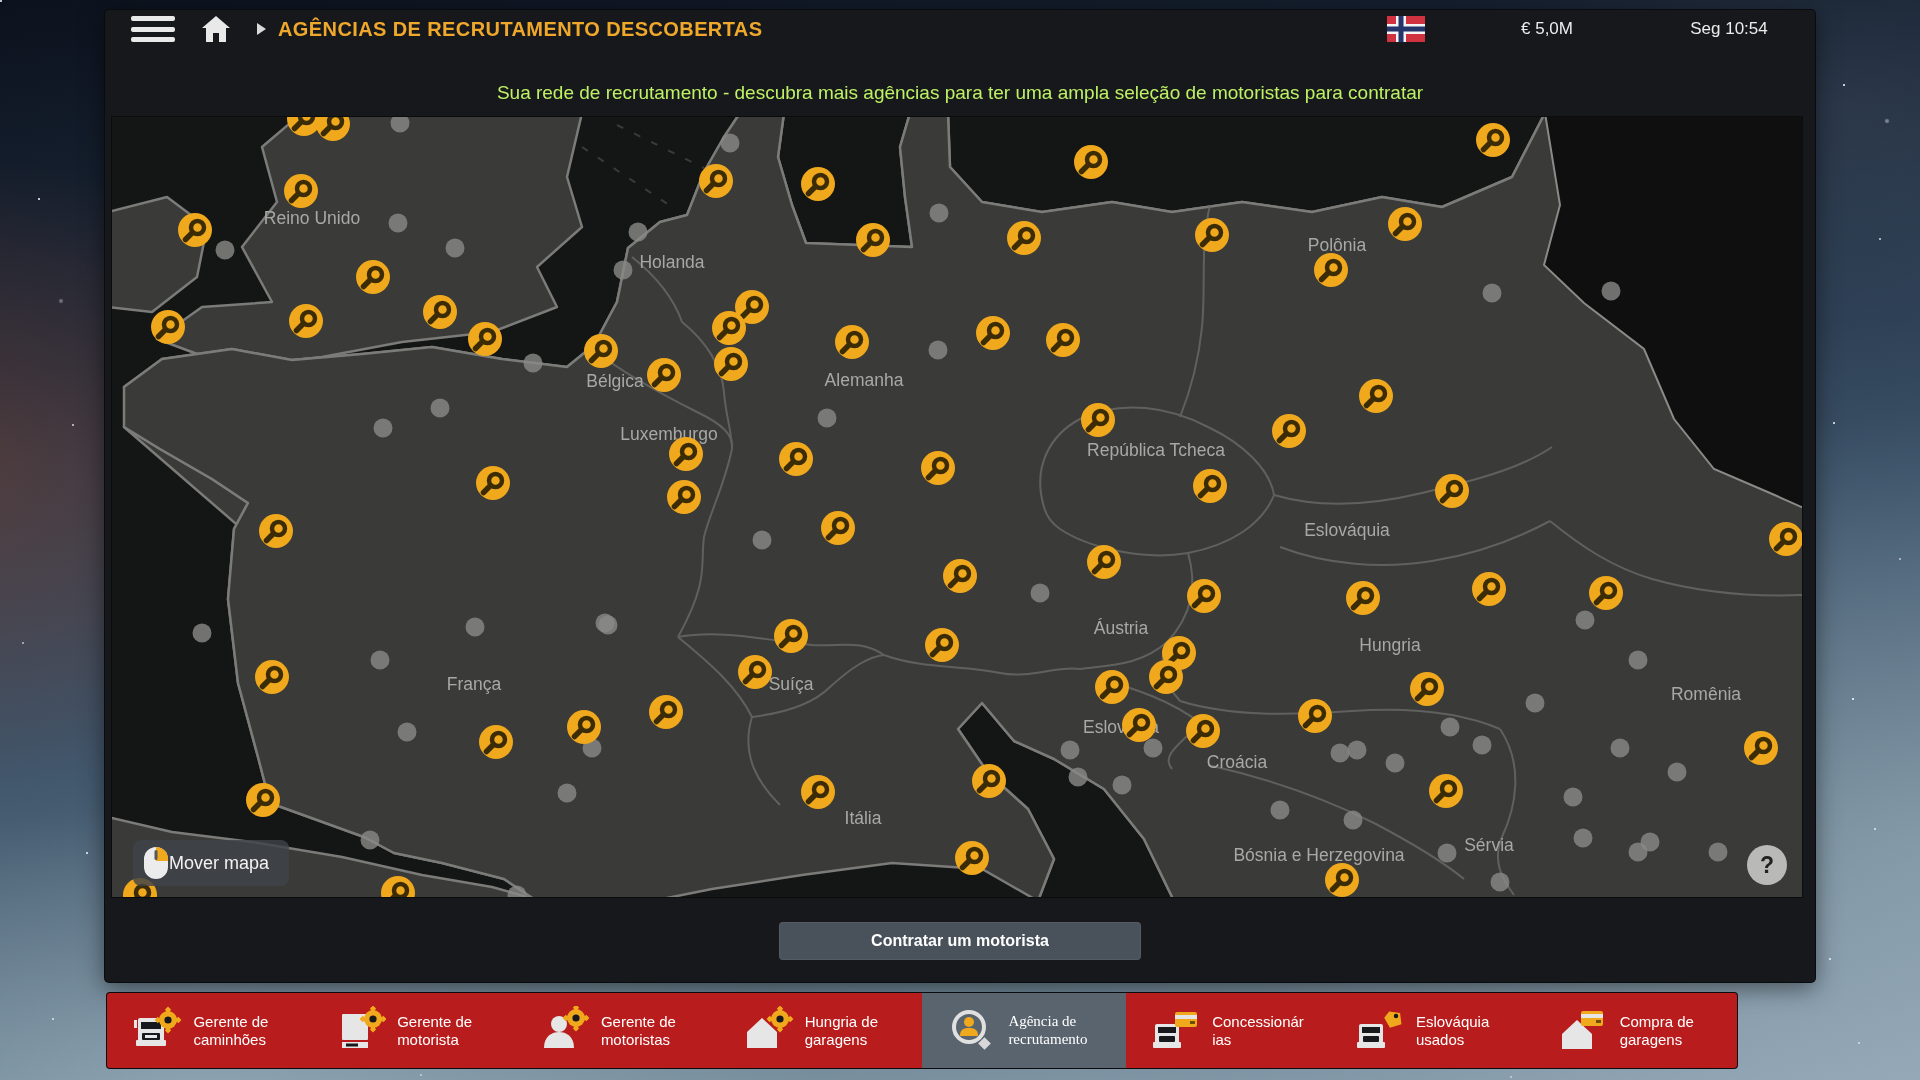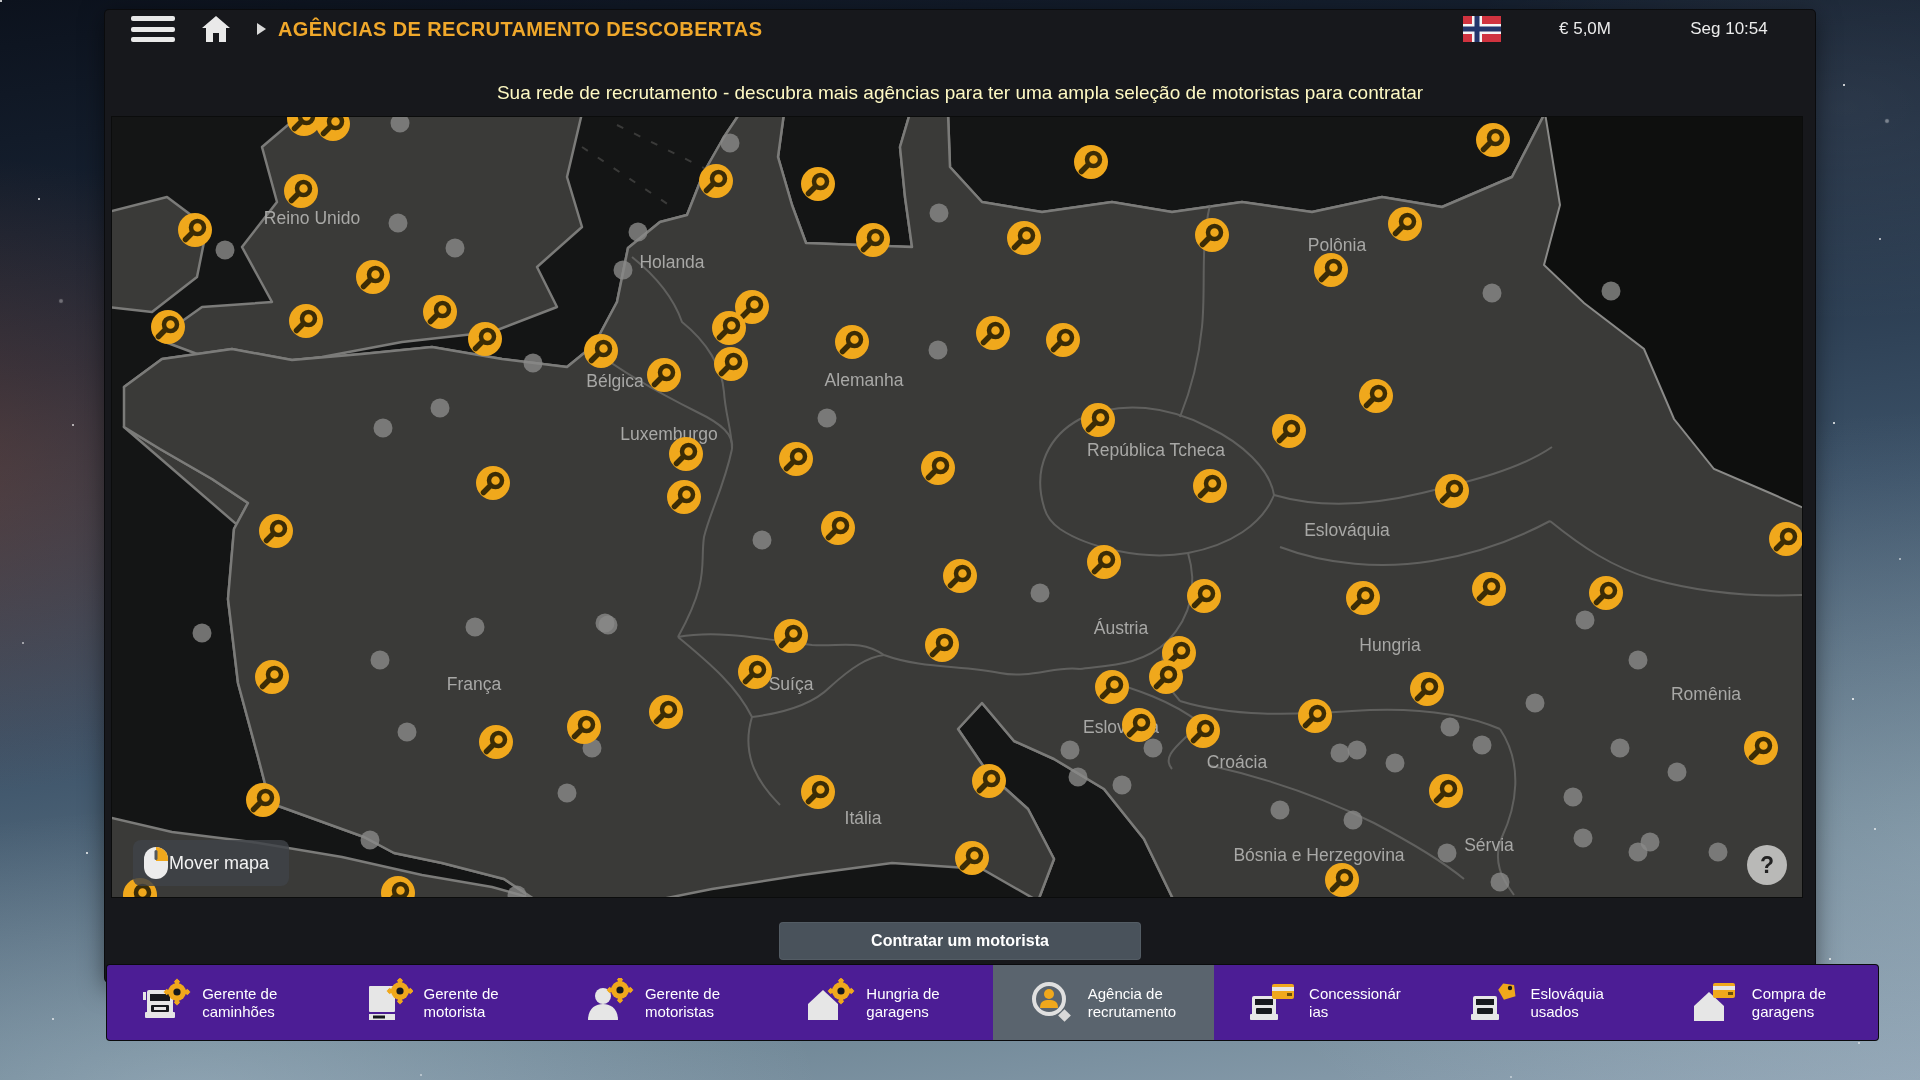--- a/index.html
+++ b/index.html
@@ -25,25 +25,25 @@
   .panel { position:absolute; left:105px; top:10px; width:1710px; height:972px;
     background:#17181c; border-radius:4px; box-shadow:0 0 0 1px #0a0b0d, 0 6px 24px rgba(0,0,0,.5); }
   .topbar { position:absolute; left:0; top:0; width:100%; height:38px;
     display:flex; align-items:center; padding:0 26px; }
   .burger { width:44px; height:26px; display:flex; flex-direction:column; justify-content:space-between; cursor:pointer; }
   .burger span { display:block; height:5px; background:#e9e9e9; border-radius:2px; }
   .home { margin-left:26px; }
   .crumb-arrow { margin-left:26px; width:0; height:0; border-left:9px solid #d9d9d9;
     border-top:6px solid transparent; border-bottom:6px solid transparent; }
   .crumb { margin-left:12px; color:#f0a82b; font-weight:bold; font-size:20px; letter-spacing:.4px; }
-  .topbar-right { margin-left:auto; display:flex; align-items:center; gap:24px; }
+  .topbar-right { margin-left:auto; display:flex; align-items:center; gap:62px; }
   .money,.clock { color:#ececec; font-size:17px; min-width:120px; text-align:center; }
 
   .subtitle { position:absolute; left:0; top:72px; width:100%; text-align:center;
-    color:#fef9c3; font-size:19px; }
+    color:#bef264; font-size:19px; }
 
   
   .map-wrap { position:absolute; left:7px; top:107px; width:1690px; height:780px;
     background:#141515; outline:1px solid #0b0c0c; cursor:grab; }
   .map-wrap svg { display:block; }
   svg text.country { fill:#a8a8a6; font-family:"Liberation Sans",sans-serif; font-size:17.5px; }
   .move-hint { position:absolute; left:21px; bottom:11px; height:46px; display:flex; align-items:center;
     padding:0 20px 0 10px; background:rgba(64,67,72,.82); border-radius:8px; }
   .move-hint span { color:#f2f2f2; font-size:18px; }
   .help-btn { position:absolute; right:15px; bottom:12px; width:40px; height:40px; border-radius:50%;
@@ -51,26 +51,26 @@
     align-items:center; justify-content:center; cursor:pointer; }
   .help-btn::before { content:""; position:absolute; left:-8px; top:6px; width:20px; height:20px;
     border-radius:50%; background:#8e8e8c; z-index:-1; }
 
   .hire-btn { position:absolute; left:50%; transform:translateX(-50%); top:912px;
     width:362px; height:38px; background:#49525b; border:none; border-radius:4px;
     color:#fff; font-weight:bold; font-size:16px; font-family:"Liberation Sans",sans-serif;
     cursor:pointer; box-shadow:inset 0 0 0 1px rgba(255,255,255,.06); }
 
   
-  .nav { position:absolute; left:107px; top:965px; width:1771px; height:75px;
-    background:#4c1d95; border-radius:3px; display:flex;
+  .nav { position:absolute; left:107px; top:993px; width:1630px; height:75px;
+    background:#b91c1c; border-radius:3px; display:flex;
     box-shadow:0 0 0 1px #0a0b0d; }
   .nav-item { flex:1 1 0; display:flex; align-items:center; justify-content:center; gap:11px;
     cursor:pointer; }
-  .nav-item.selected { background:#5a646e; }
+  .nav-item.selected { background:#5a646e;font-family:Liberation Serif, serif; }
   .nav-label { width:92px; color:#fff; font-size:15px; line-height:1.15; overflow-wrap:anywhere; }
   .nav-ic { flex:0 0 auto; }
 </style>
 </head>
 <body>
 
 <div class="stars"></div>
 
 <div class="panel">
 

